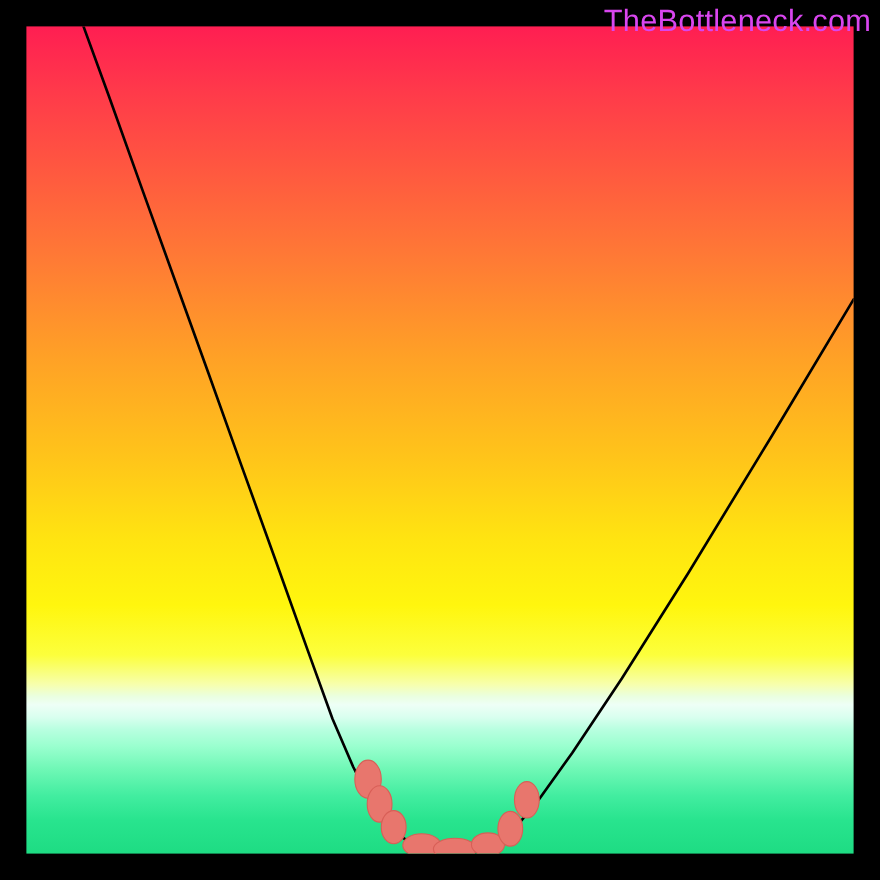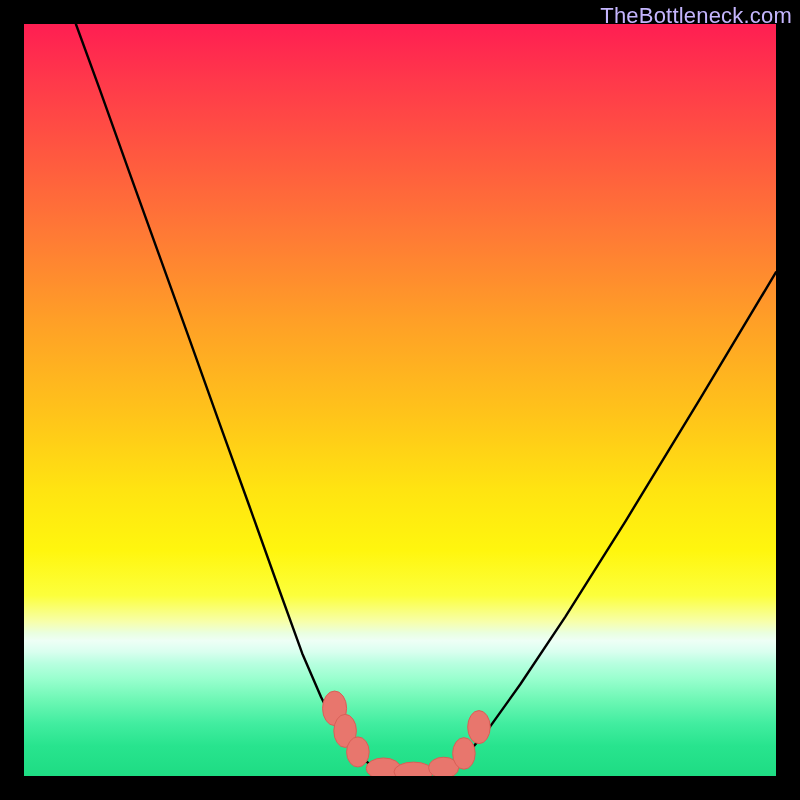--- a/index.html
+++ b/index.html
@@ -45,22 +45,22 @@
       #6cf7b4 90%,
       #42eda0 93%,
       #28e48e 96%,
       #1edc83 100%
     );
   }
   .watermark {
     position: absolute;
     top: 3px;
     right: 8px;
-    color: #c4b5fd;
-    font-size: 22px;
+    color: #d946ef;
+    font-size: 28px;
     letter-spacing: 0.2px;
     user-select: none;
   }
   svg {
     position: absolute;
     left: 0;
     top: 0;
   }
 </style>
 </head>

